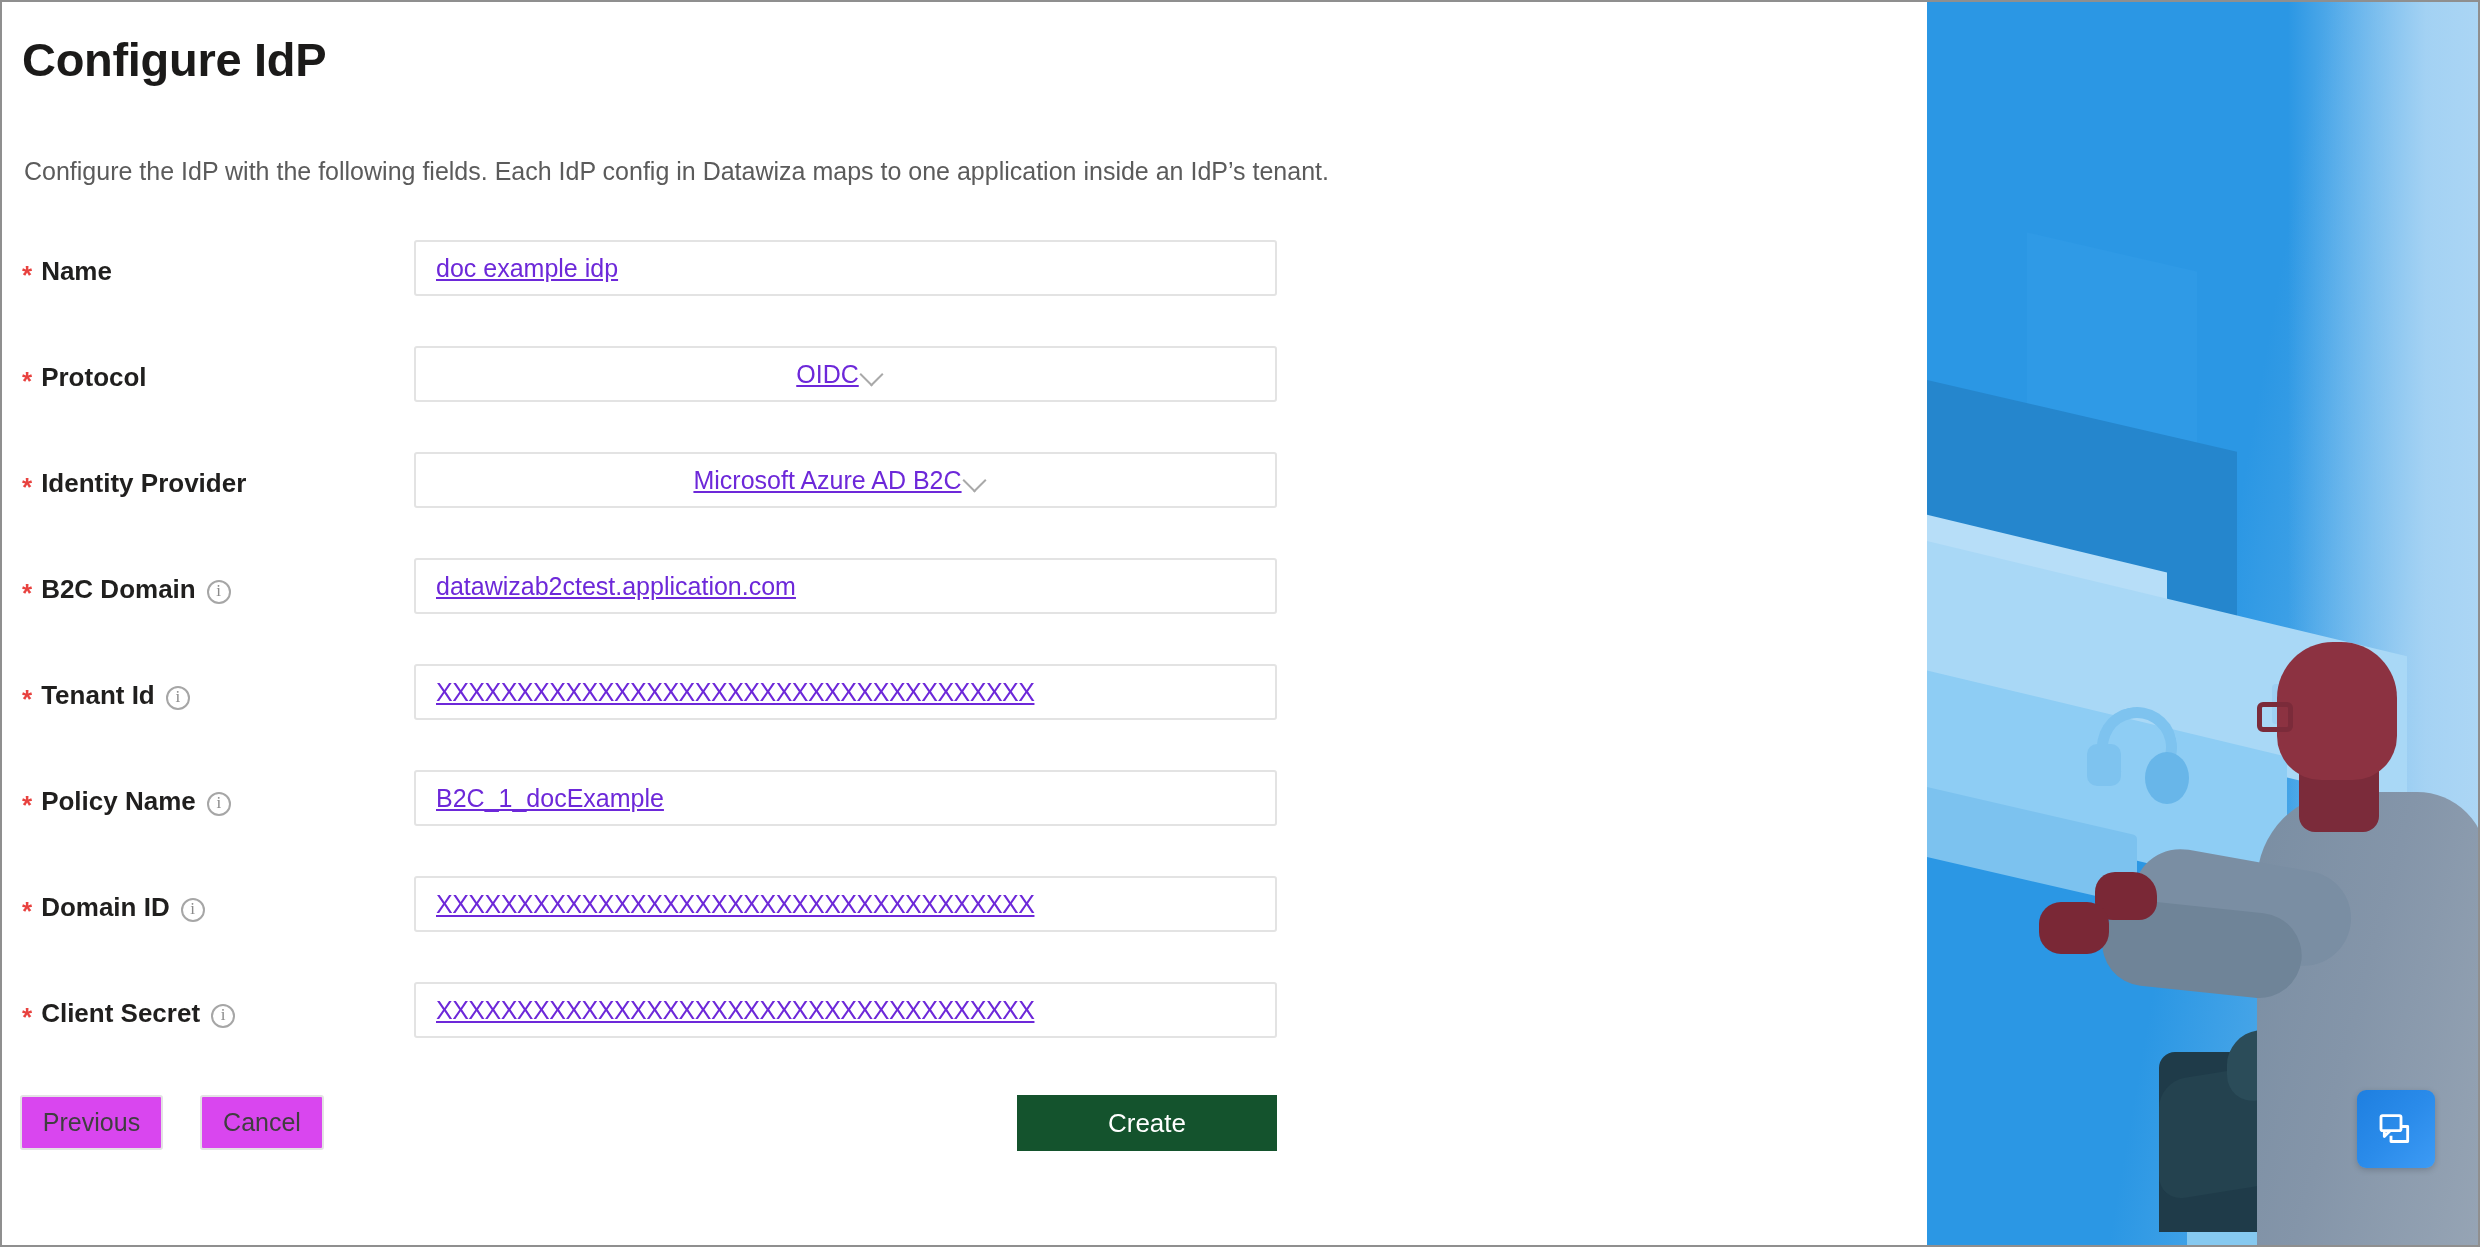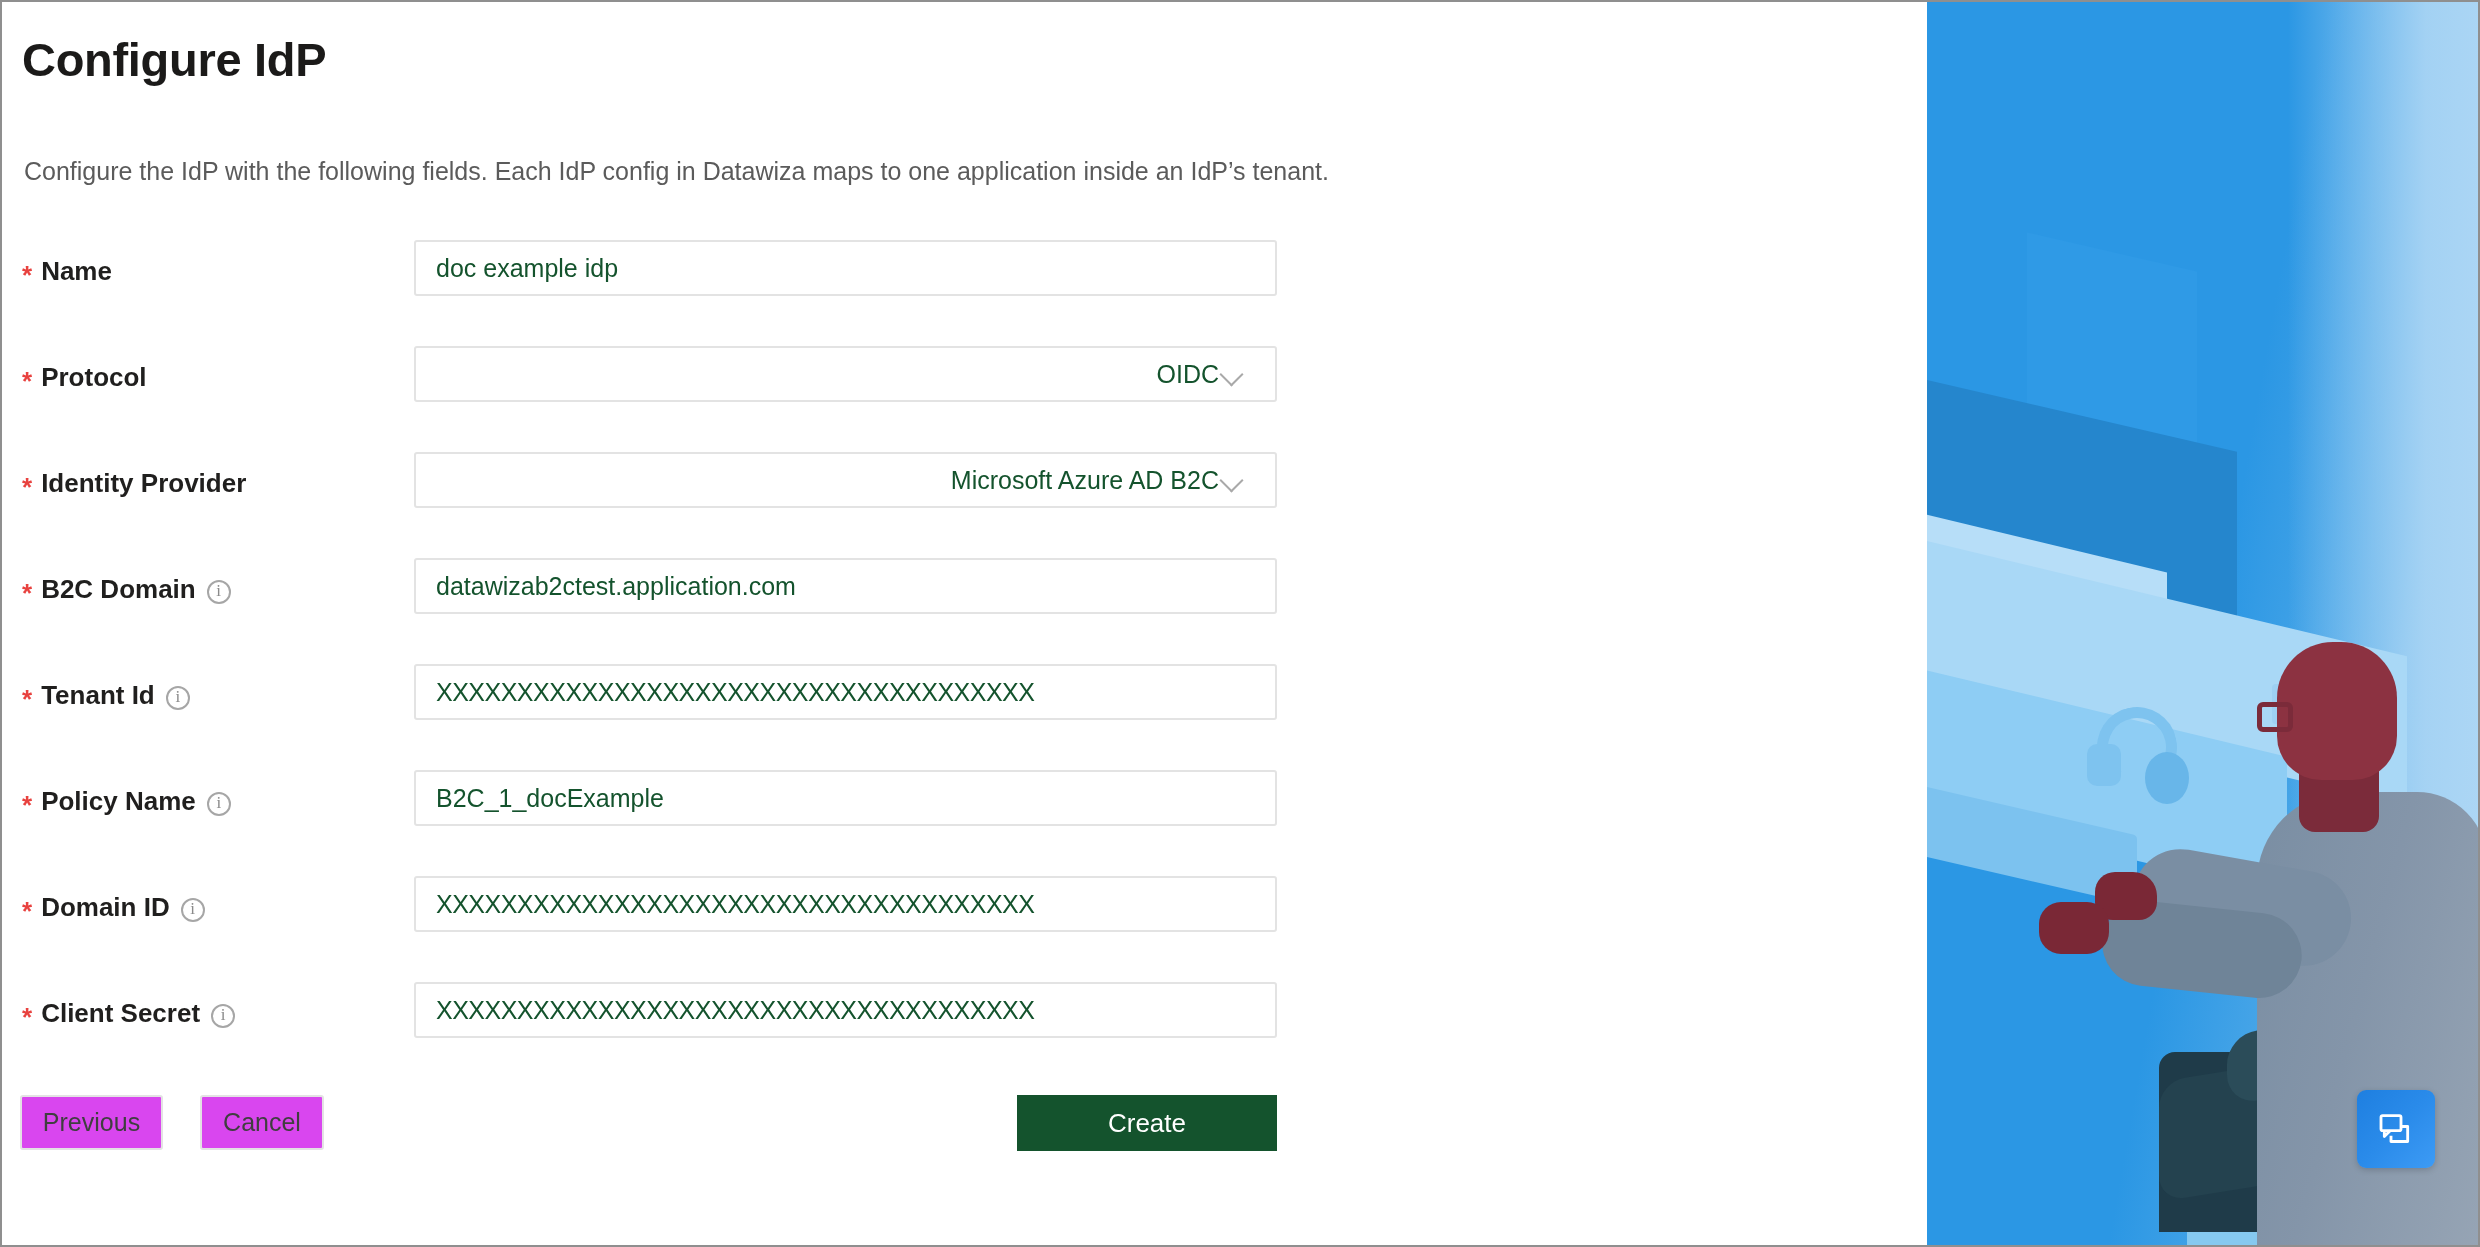--- a/index.html
+++ b/index.html
@@ -110,22 +110,22 @@
     background: #ffffff;
     border-radius: 3px;
     display: flex;
     align-items: center;
     padding: 0 20px;
     font-size: 25px;
     color: #605e5c;
     white-space: nowrap;
     overflow: hidden;
   }
-  .field.select { justify-content: flex-end; padding-right: 16px; }
-  .field .val { color: #14532d; }
+  .field.select { justify-content: center; padding-right: 16px; }
+  .field .val { color: #6d28d9; text-decoration: underline; }
   .field .val.mono { letter-spacing: -0.5px; }
   .chev {
     width: 26px; height: 26px;
     flex: 0 0 auto;
     position: relative;
     margin-right: 14px;
   }
   .chev::before {
     content: "";
     position: absolute;

